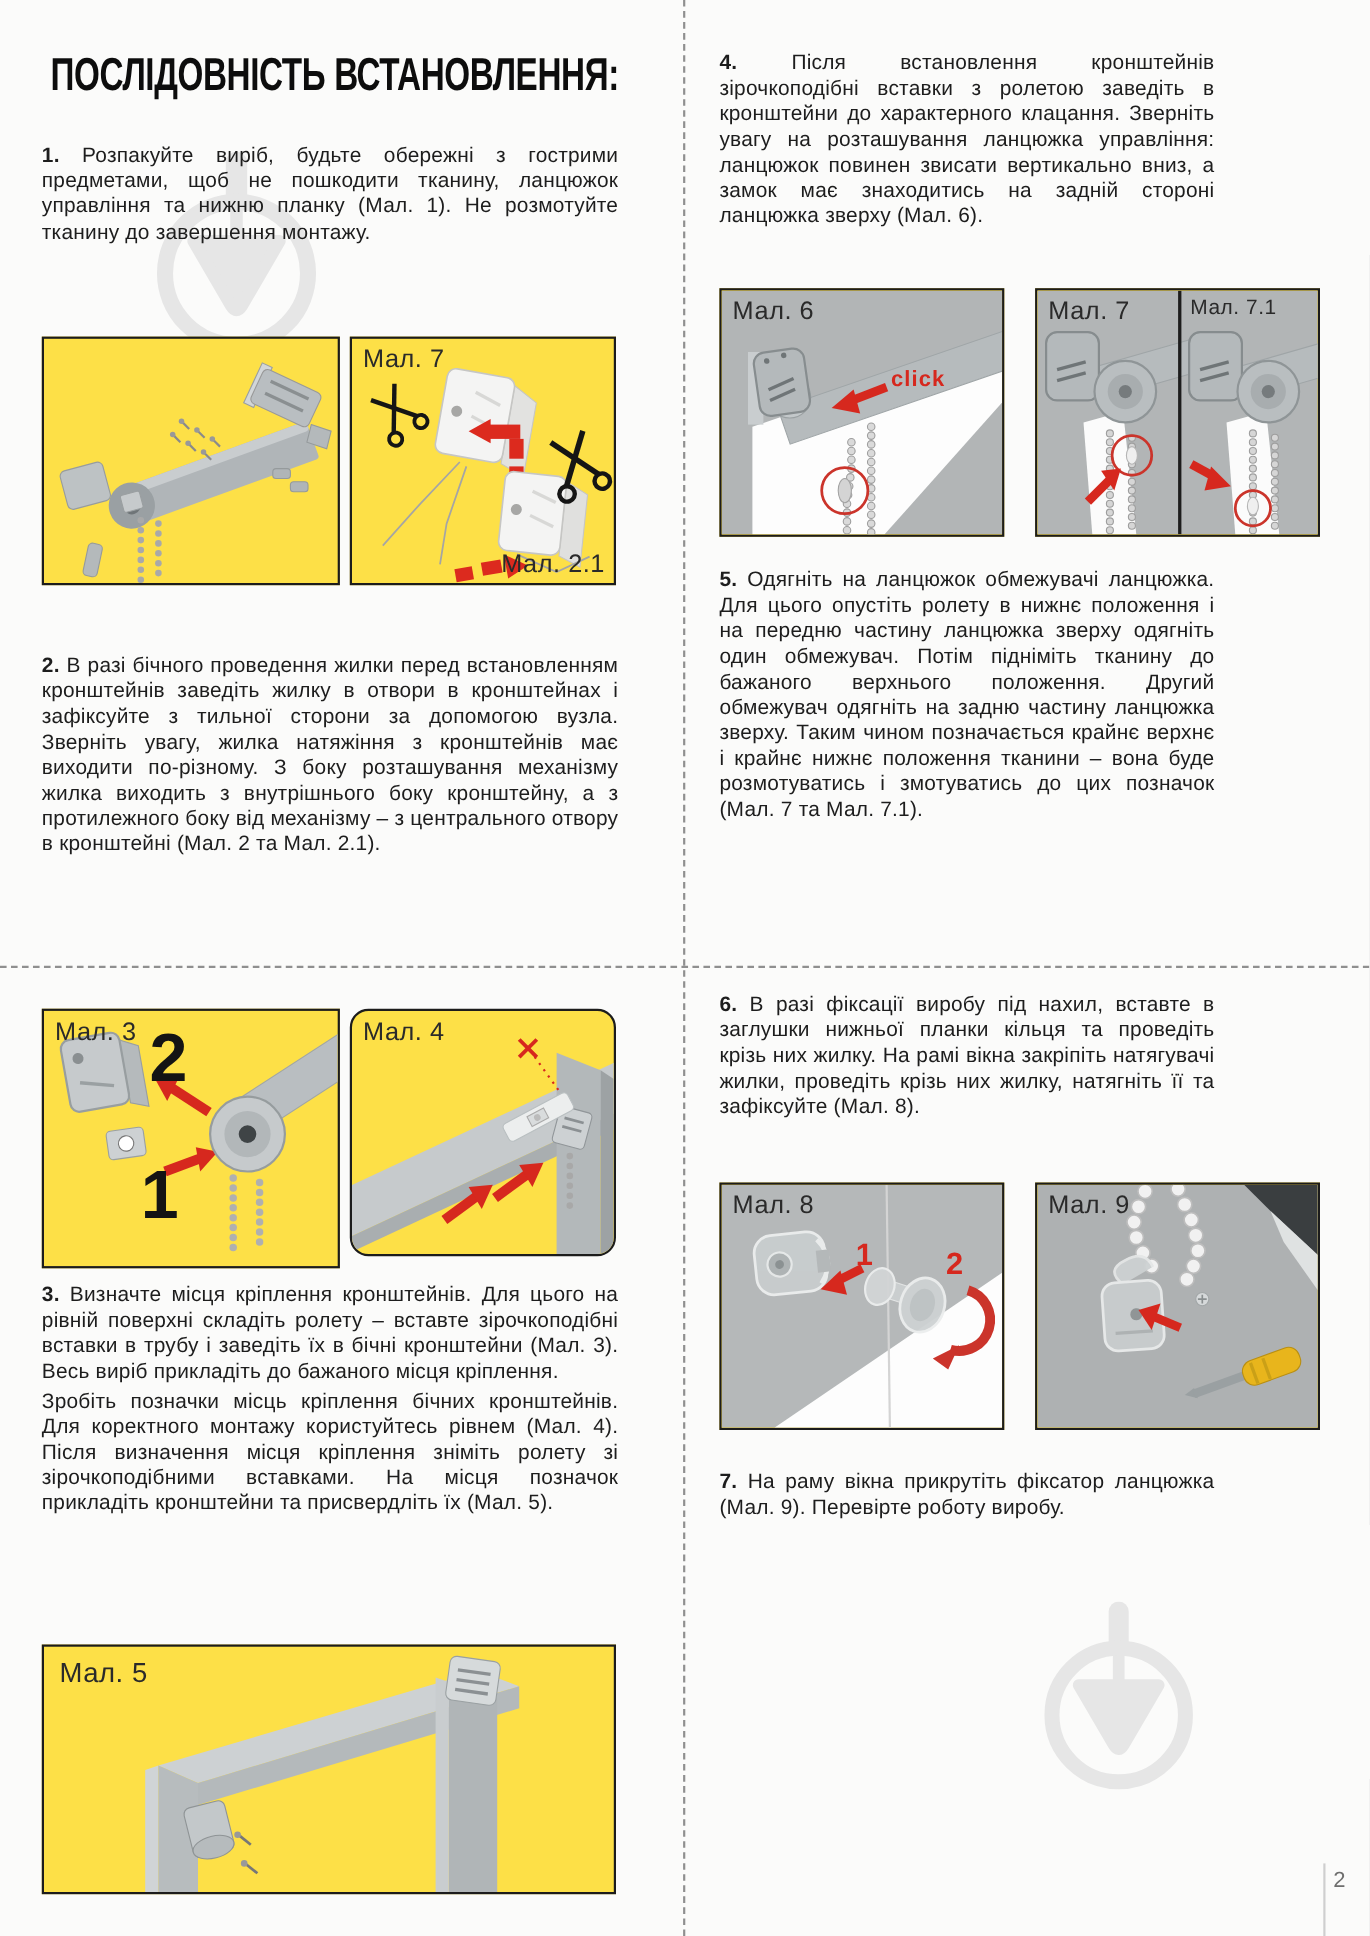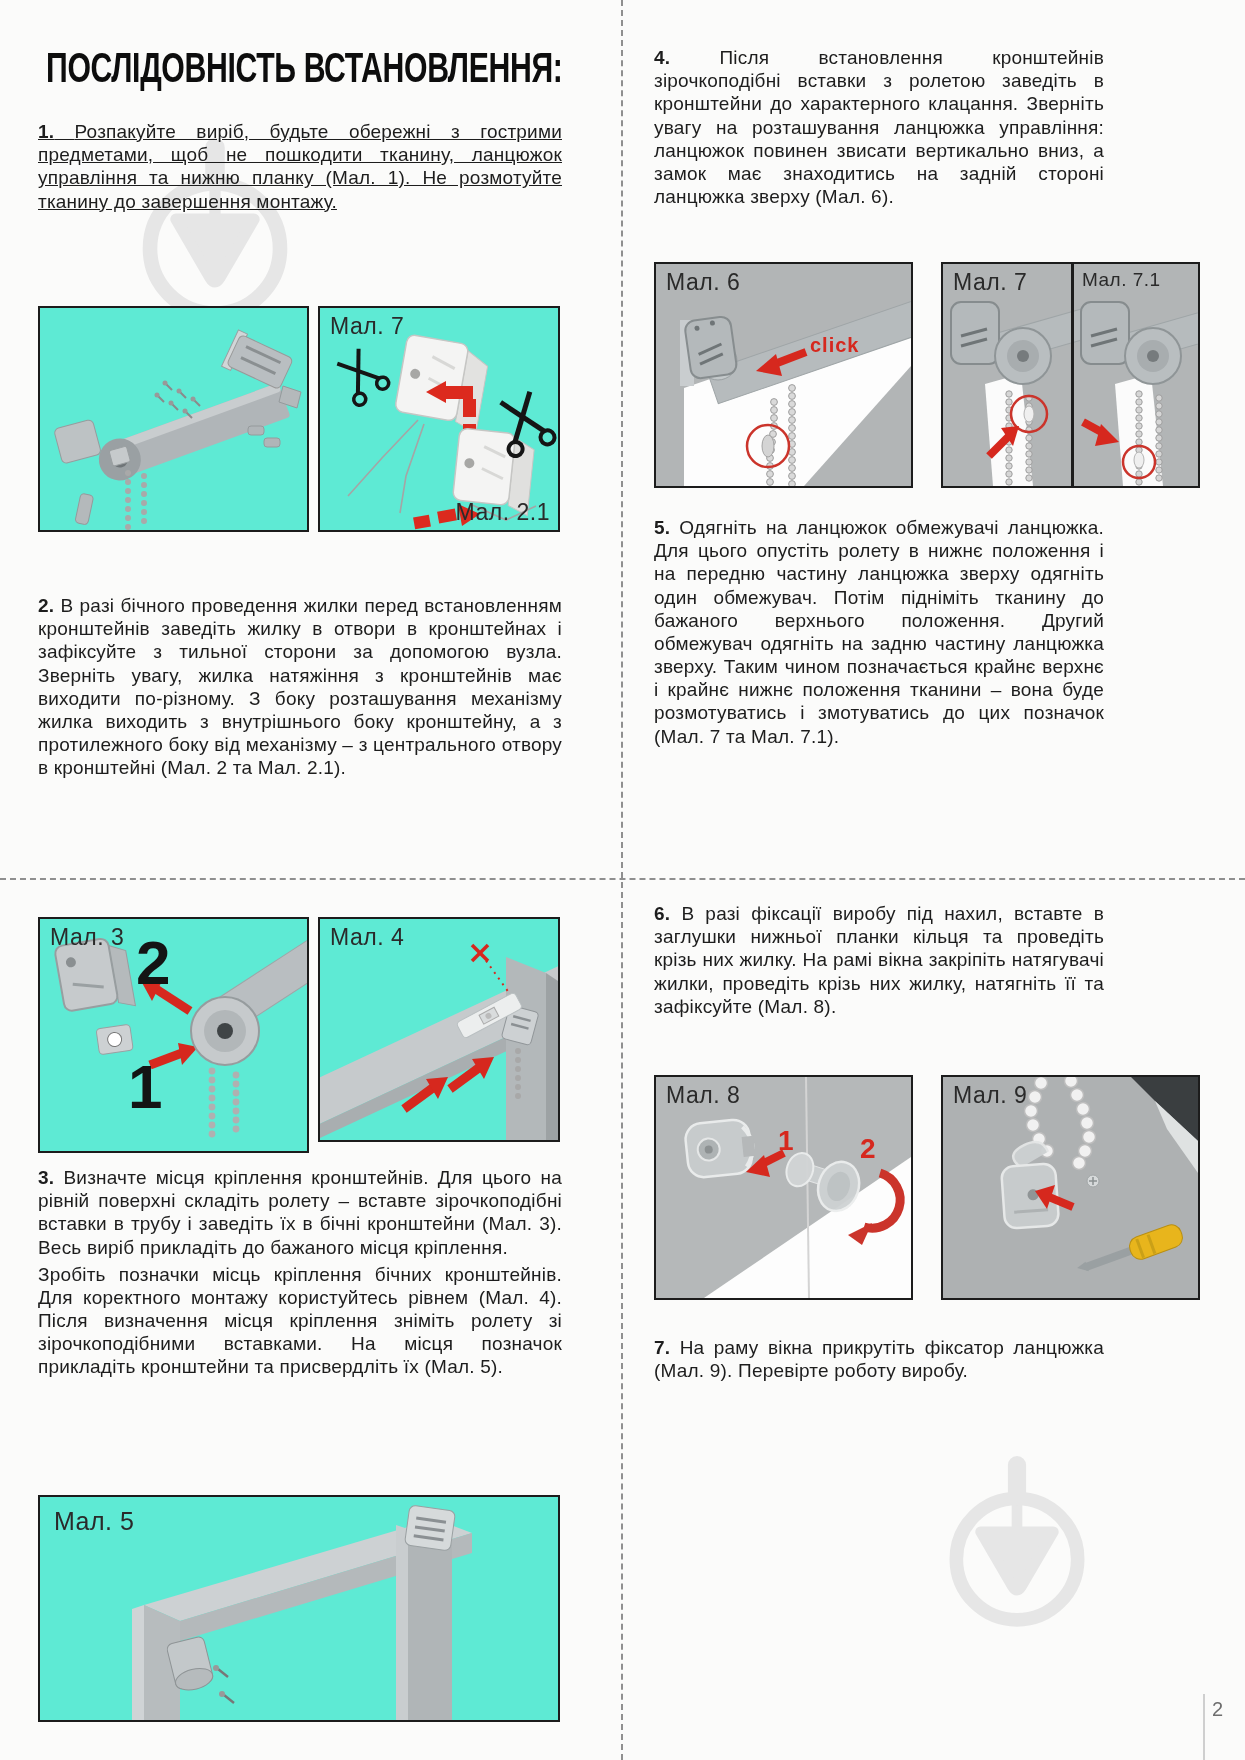--- a/index.html
+++ b/index.html
@@ -14,21 +14,21 @@
     border-top:2px dashed #8f8f8f;}
   .title{
     position:absolute; left:46px; top:44px; white-space:nowrap;
     font-size:42px; font-weight:bold; color:#0d0d0d; letter-spacing:-0.5px;
     transform:scaleX(0.72); transform-origin:left top;
   }
   .step{position:absolute; font-size:19px; line-height:1.22; text-align:justify;
     letter-spacing:0.2px; color:#1d1d1d;}
   .step b{font-weight:bold;}
   .step p{margin:0 0 4px 0;}
-  .fig{position:absolute; background:#5eead4; border:2px solid #1c1c1c;
+  .fig{position:absolute; background:#fde047; border:2px solid #1c1c1c;
     overflow:hidden; box-sizing:border-box;}
   .fig svg{position:absolute; left:0; top:0;}
   .figlabel{position:absolute; left:10px; top:5px; font-size:23px;
     color:#2a2a2a; letter-spacing:0.5px;}
   .figlabel2{position:absolute; right:8px; bottom:4px; font-size:23px;
     color:#2a2a2a; letter-spacing:0.5px;margin-left:33px;}
   .figlabel-r{position:absolute; left:139px; top:5px; font-size:19px;
     color:#2a2a2a; letter-spacing:0.5px;}
   .marker{position:absolute; font-weight:bold; color:#141414;}
   .marker-red{position:absolute; font-weight:bold; color:#d6281e;}
@@ -59,21 +59,21 @@
       <path d="M26 50 L74 50 L53 86 Q50 91 47 86 Z" stroke="currentColor" stroke-width="7" stroke-linejoin="round"></path>
     </g>
     <circle cx="50" cy="68" r="40" fill="none" stroke="currentColor" stroke-width="9"></circle>
   </svg>
 
   <div class="vline"></div>
   <div class="hline"></div>
 
   <div class="title">ПОСЛІДОВНІСТЬ ВСТАНОВЛЕННЯ:</div>
 
-  <div class="step" style="left:38px;top:120px;width:524px;text-decoration:underline;">
+  <div class="step" style="left:38px;top:130px;width:524px;">
     <b>1.</b>
     <span>Розпакуйте виріб, будьте обережні з гострими предметами, щоб не пошкодити тканину, ланцюжок управління та нижню планку (Мал. 1). Не розмотуйте тканину до завершення монтажу.</span>
   </div>
   <div class="step" style="left:38px;top:594px;width:524px;">
     <b>2.</b>
     <span>В разі бічного проведення жилки перед встановленням кронштейнів заведіть жилку в отвори в кронштейнах і зафіксуйте з тильної сторони за допомогою вузла. Зверніть увагу, жилка натяжіння з кронштейнів має виходити по-різному. З боку розташування механізму жилка виходить з внутрішнього боку кронштейну, а з протилежного боку від механізму – з центрального отвору в кронштейні (Мал. 2 та Мал. 2.1).</span>
   </div>
   <div class="step" style="left:38px;top:1166px;width:524px;">
     <p><b>3.</b>
     <span>Визначте місця кріплення кронштейнів. Для цього на рівній поверхні складіть ролету – вставте зірочкоподібні вставки в трубу і заведіть їх в бічні кронштейни (Мал. 3). Весь виріб прикладіть до бажаного місця кріплення.</span></p>
@@ -243,21 +243,21 @@
           <circle cx="196" cy="192" r="3.4"></circle>
           <circle cx="196" cy="201" r="3.4"></circle>
         <circle cx="196" cy="210" r="3.4"></circle>
       </g>
     </svg>
     <span class="figlabel">Мал. 3</span>
     <span class="marker" style="left:96px;top:8px;font-size:62px;">2</span>
     <span class="marker" style="left:88px;top:132px;font-size:62px;">1</span>
   </div>
 
-  <div class="fig" style="left:318px;top:917px;width:242px;height:225px;">
+  <div class="fig" style="left:318px;top:917px;width:242px;height:225px;border-radius:17px;">
     <svg width="238" height="221" viewBox="0 0 238 221">
       <g transform="rotate(-25 120 120)">
         <rect x="-40" y="104" width="310" height="42" fill="#c6cacc"></rect>
         <rect x="-40" y="146" width="310" height="13" fill="#a9aeb0"></rect>
       </g>
       <polygon points="186,38 226,54 226,221 186,221" fill="#b3b8ba"></polygon>
       <polygon points="226,54 238,62 238,221 226,221" fill="#9da2a4"></polygon>
       <g stroke="#d6281e" stroke-width="3.5">
         <line x1="152" y1="26" x2="168" y2="42"></line>
         <line x1="168" y1="26" x2="152" y2="42"></line>

